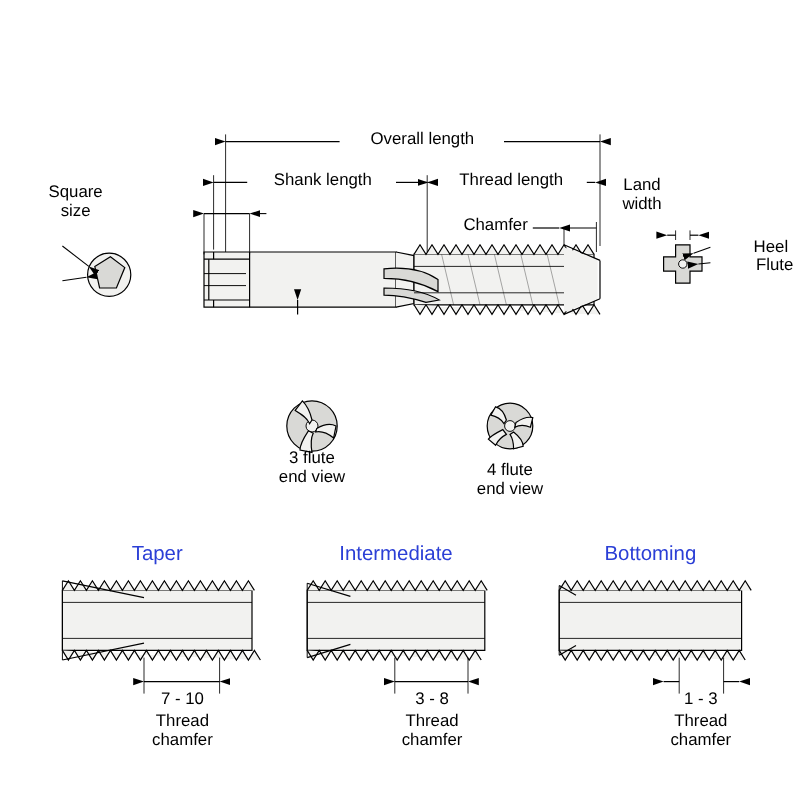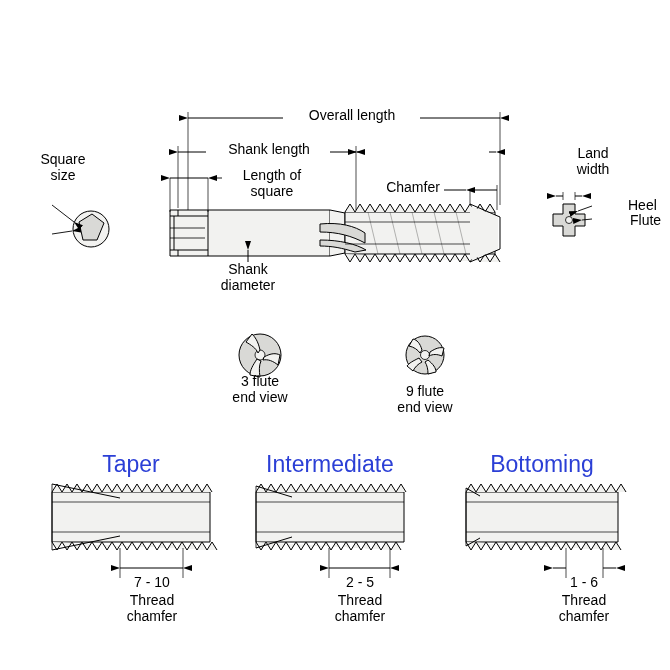--- a/index.html
+++ b/index.html
@@ -27,21 +27,21 @@
     font-family: "Liberation Sans", sans-serif;
     font-size: 14px;
     color: #000000;
     line-height: 1.12;
     white-space: pre;
     text-align: center;
   }
   .lbl.left { text-align: left; margin-left: 32px; }
   .title-blue {
     color: #2b3fd6;
-    font-size: 23px;
+    font-size: 17px;
   }
 </style>
 </head>
 <body>
 
 <div id="root">
 
   <svg class="layer" viewBox="0 0 670 670">
     <defs>
       <marker id="arrL" markerWidth="10" markerHeight="8" refX="9" refY="4" orient="auto" markerUnits="userSpaceOnUse">
@@ -200,54 +200,51 @@
         <path d="M603,568 L616,568" marker-end="url(#arrR)"></path>
       </g>
 
     </g>
   </svg>
 
   <div class="lbl" style="left:208px; top:142px; width:122px;">Shank length</div>
 
   <div class="lbl" style="left:286px; top:108px; width:132px;">Overall length</div>
 
-
-  <div class="lbl" style="left:224px; top:168px; width:96px;">Length of
-square</div>
+  <div class="lbl" style="left:362px; top:142px; width:128px;">Thread length</div>
+
 
   <div class="lbl" style="left:380px; top:180px; width:66px;">Chamfer</div>
 
   <div class="lbl" style="left:26px; top:152px; width:74px;">Square
 size</div>
 
-  <div class="lbl" style="left:212px; top:262px; width:72px;">Shank
-diameter</div>
-
-  <div class="lbl" style="left:566px; top:146px; width:54px;">Land
+
+  <div class="lbl" style="left:508px; top:146px; width:54px;">Land
 width</div>
 
   <div class="lbl left" style="left:596px; top:198px; width:50px;">Heel</div>
 
   <div class="lbl left" style="left:598px; top:213px; width:50px;">Flute</div>
 
   <div class="lbl" style="left:212px; top:374px; width:96px;">3 flute
 end view</div>
 
-  <div class="lbl" style="left:377px; top:384px; width:96px;">9 flute
+  <div class="lbl" style="left:377px; top:384px; width:96px;">4 flute
 end view</div>
 
   <div class="lbl title-blue" style="left:76px; top:452px; width:110px;">Taper</div>
 
   <div class="lbl title-blue" style="left:468px; top:452px; width:148px;">Bottoming</div>
 
   <div class="lbl title-blue" style="left:248px; top:452px; width:164px;">Intermediate</div>
 
   <div class="lbl" style="left:106px; top:575px; width:92px;">7 - 10</div>
-  <div class="lbl" style="left:314px; top:575px; width:92px;">2 - 5</div>
-  <div class="lbl" style="left:538px; top:575px; width:92px;">1 - 6</div>
+  <div class="lbl" style="left:314px; top:575px; width:92px;">3 - 8</div>
+  <div class="lbl" style="left:538px; top:575px; width:92px;">1 - 3</div>
 
   <div class="lbl" style="left:106px; top:593px; width:92px;">Thread
 chamfer</div>
   <div class="lbl" style="left:314px; top:593px; width:92px;">Thread
 chamfer</div>
   <div class="lbl" style="left:538px; top:593px; width:92px;">Thread
 chamfer</div>
 
 </div>
 

